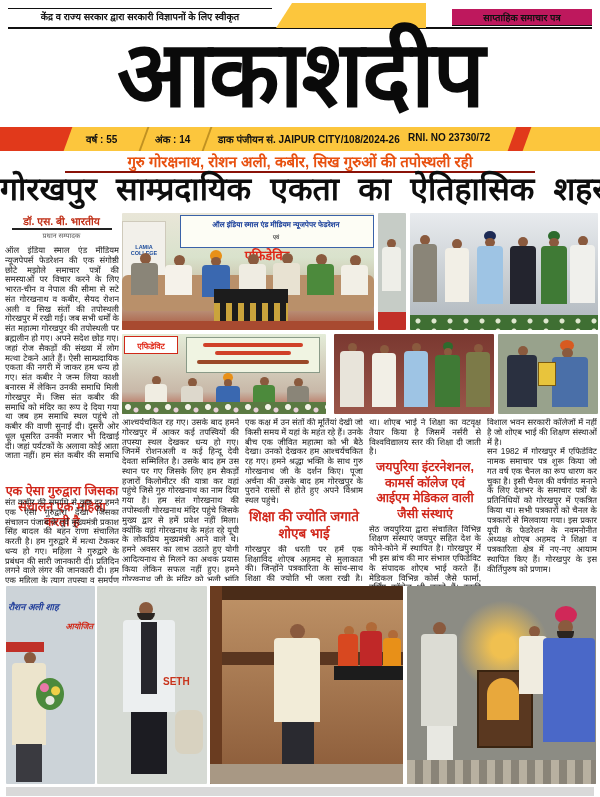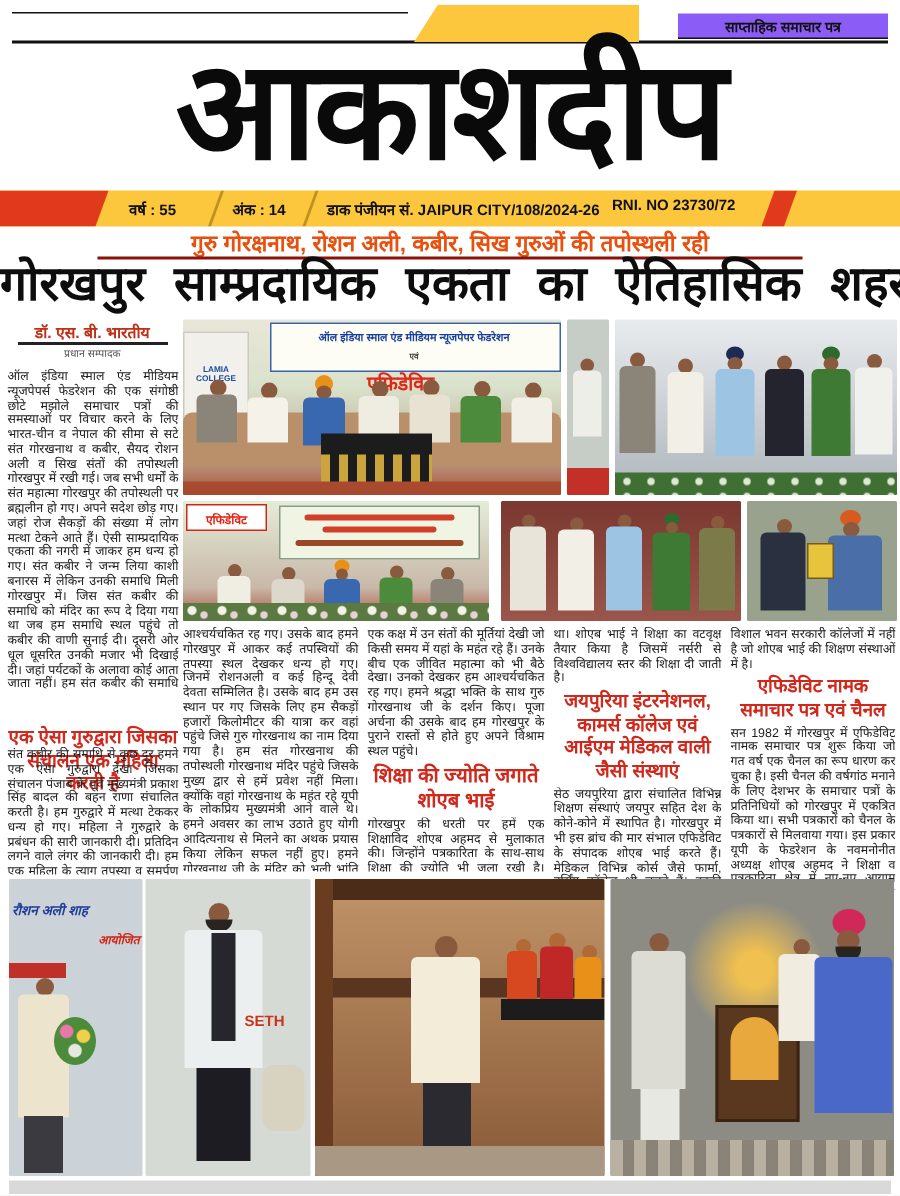--- a/index.html
+++ b/index.html
@@ -16,25 +16,26 @@
   .line{position:absolute;background:#111;}
   .infoitem{position:absolute;font-size:10px;font-weight:bold;color:#111;white-space:nowrap;top:5px;}
   .skew{position:absolute;transform:skewX(-20deg);}
 </style>
 </head>
 <body>
 
 <div class="page">
 
   <div class="line" style="left:8px;top:8px;width:264px;height:1px;"></div>
+  <div class="abs" style="left:8px;top:10px;width:264px;font-size:9.5px;font-weight:bold;color:#111;text-align:center;">केंद्र व राज्य सरकार द्वारा सरकारी विज्ञापनों के लिए स्वीकृत</div>
   <div class="line" style="left:8px;top:27px;width:584px;height:1.5px;"></div>
   <div class="abs" style="left:276px;top:3px;width:150px;height:25px;background:#fcc63d;clip-path:polygon(16px 0,100% 0,100% 100%,0 100%);">
     <div class="abs c" style="left:10px;top:5px;width:138px;font-size:11px;font-weight:bold;color:#111;white-space:nowrap;margin-top:40px;">जयपुर/शनिवार/30 अगस्त, 2025</div>
   </div>
-  <div class="abs" style="left:452px;top:9px;width:140px;height:16px;background:#8b5cf6;border-bottom:1.5px solid #111;">
+  <div class="abs" style="left:452px;top:9px;width:140px;height:16px;background:#be185d;border-bottom:1.5px solid #111;">
     <div class="abs c" style="left:0;top:2px;width:140px;font-size:9.5px;font-weight:bold;color:#111;">साप्ताहिक समाचार पत्र</div>
   </div>
 
   <div class="abs c" style="left:0;top:22px;width:600px;height:106px;font-size:92px;line-height:104px;font-weight:900;color:#0a0a0a;letter-spacing:-2px;">आकाशदीप</div>
 
   <div class="abs" style="left:0;top:127px;width:600px;height:24px;background:#fcc63d;overflow:hidden;">
     <div class="skew" style="left:-18px;top:0;width:86px;height:24px;background:#e1391b;"></div>
     <div class="skew" style="left:512px;top:0;width:15px;height:24px;background:#e1391b;"></div>
     <div class="skew" style="left:143px;top:0;width:2px;height:24px;background:rgba(120,80,0,.45);"></div>
     <div class="skew" style="left:206px;top:0;width:2px;height:24px;background:rgba(120,80,0,.45);"></div>
@@ -166,21 +167,20 @@
   </div>
 
   <div class="abs" style="left:369px;top:418px;width:112px;height:168px;overflow:hidden;">
     <div class="j body-txt">था। शोएब भाई ने शिक्षा का वटवृक्ष तैयार किया है जिसमें नर्सरी से विश्वविद्यालय स्तर की शिक्षा दी जाती है।</div>
     <div class="sub" style="font-size:12.5px;margin:3px 2px 2px;">जयपुरिया इंटरनेशनल, कामर्स कॉलेज एवं आईएम मेडिकल वाली जैसी संस्थाएं</div>
     <div class="j body-txt">सेठ जयपुरिया द्वारा संचालित विभिन्न शिक्षण संस्थाएं जयपुर सहित देश के कोने-कोने में स्थापित है। गोरखपुर में भी इस ब्रांच की मार संभाल एफिडेविट के संपादक शोएब भाई करते हैं। मेडिकल विभिन्न कोर्स जैसे फार्मा, नर्सिंग कॉलेज भी चलते हैं। इनकी विभिन्न शिक्षण संस्थाओं में तीन हजार से अधिक विद्यार्थी पढ़ते हैं। शिक्षा के</div>
   </div>
 
   <div class="abs" style="left:487px;top:418px;width:110px;height:175px;overflow:hidden;">
     <div class="j body-txt">विशाल भवन सरकारी कॉलेजों में नहीं है जो शोएब भाई की शिक्षण संस्थाओं में है।</div>
-    <div class="sub" style="font-size:12.5px;margin:3px 0 2px;">एफिडेविट नामक समाचार पत्र एवं चैनल</div>
     <div class="j body-txt">सन 1982 में गोरखपुर में एफिडेविट नामक समाचार पत्र शुरू किया जो गत वर्ष एक चैनल का रूप धारण कर चुका है। इसी चैनल की वर्षगांठ मनाने के लिए देशभर के समाचार पत्रों के प्रतिनिधियों को गोरखपुर में एकत्रित किया था। सभी पत्रकारों को चैनल के पत्रकारों से मिलवाया गया। इस प्रकार यूपी के फेडरेशन के नवमनोनीत अध्यक्ष शोएब अहमद ने शिक्षा व पत्रकारिता क्षेत्र में नए-नए आयाम स्थापित किए हैं। गोरखपुर के इस कीर्तिपुरुष को प्रणाम।</div>
   </div>
 
   <div class="photo" style="left:6px;top:586px;width:89px;height:198px;background:#ccd3d8;">
     <div class="abs" style="left:2px;top:14px;width:85px;font-size:9px;font-weight:900;font-style:italic;color:#223f9a;">रौशन अली शाह</div>
     <div class="abs" style="left:2px;top:34px;width:85px;font-size:8px;font-weight:900;font-style:italic;color:#d02818;text-align:right;">आयोजित</div>
     <div class="abs" style="left:0;top:56px;width:38px;height:10px;background:#c03028;"></div>
     <div class="pp" style="left:18px;top:66px;width:12px;height:12px;"></div>
     <div class="tb" style="left:6px;top:77px;width:34px;height:82px;background:#ece4cc;"></div>
     <div class="abs" style="left:10px;top:158px;width:26px;height:38px;background:#3a3a40;"></div>

